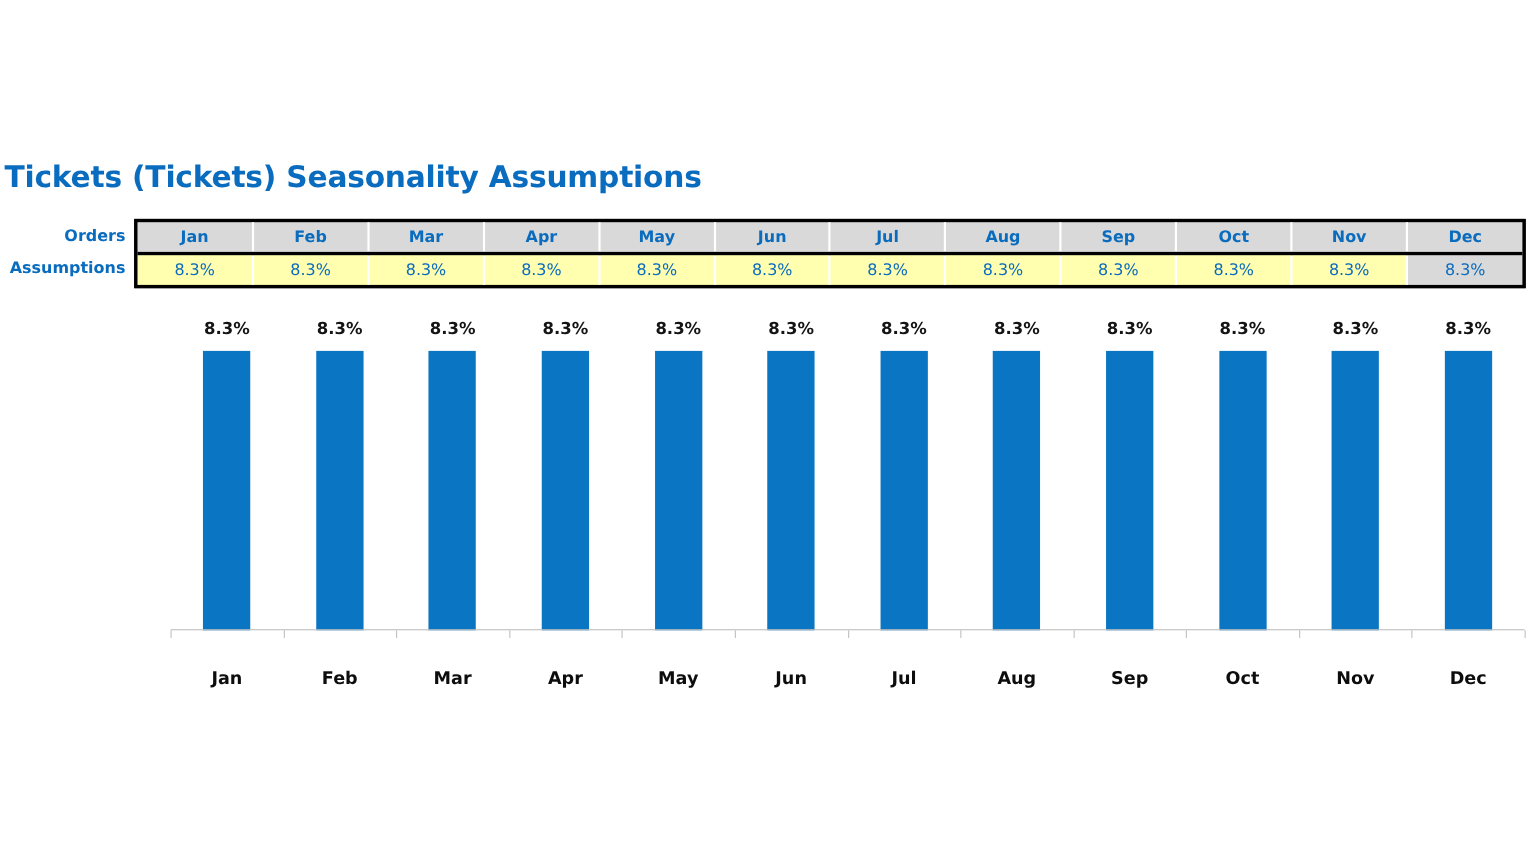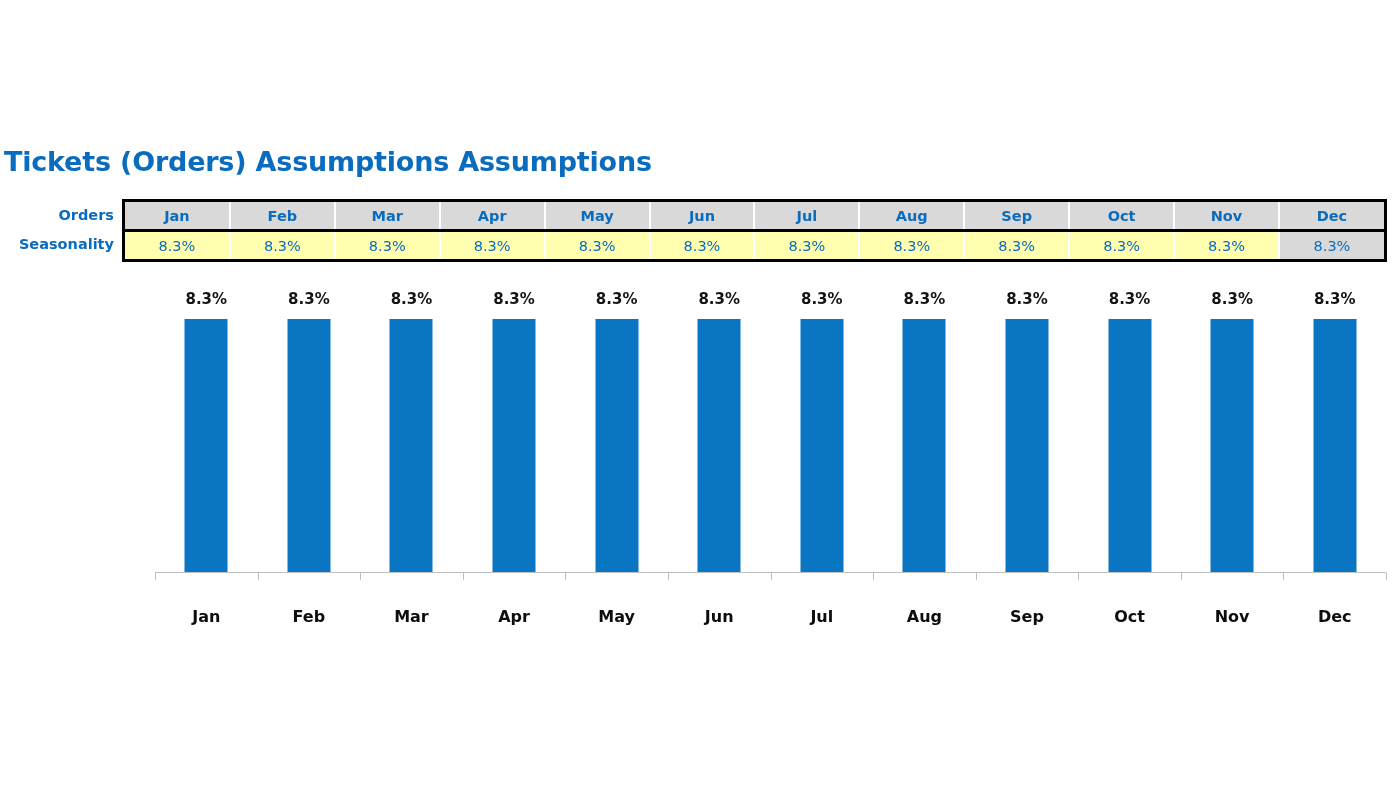--- a/index.html
+++ b/index.html
@@ -145,24 +145,24 @@
     font-weight: bold;
     color: #0D0D0D;
     text-align: center;
     width: 102.5px;
     white-space: nowrap;
   }
 </style>
 </head>
 <body>
 
-<div id="chart-title">Tickets (Orders) Assumptions Assumptions</div>
+<div id="chart-title">Tickets (Tickets) Seasonality Assumptions</div>
 
 <div class="row-label" id="label-month">Orders</div>
-<div class="row-label" id="label-seasonality">Seasonality</div>
+<div class="row-label" id="label-seasonality">Assumptions</div>
 
 <div id="assumptions-table">
   <table>
     <tbody>
       <tr class="header-row" id="header-row">
           <td>Jan</td>
           <td>Feb</td>
           <td>Mar</td>
           <td>Apr</td>
           <td>May</td>

